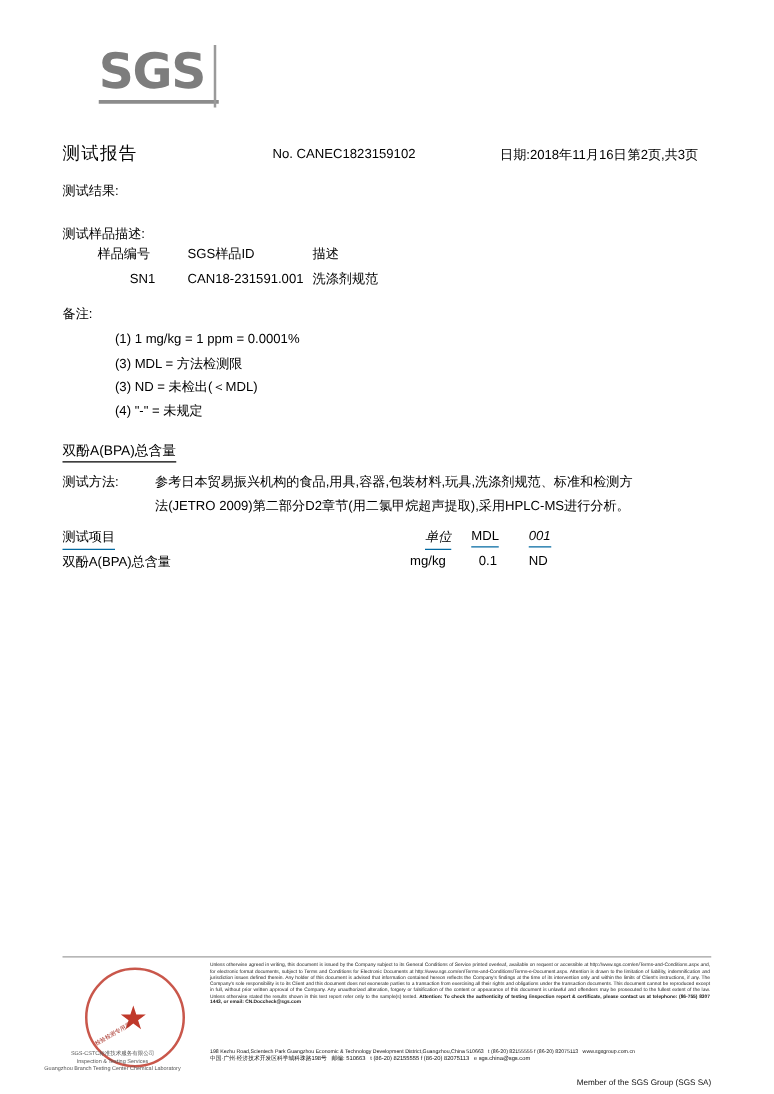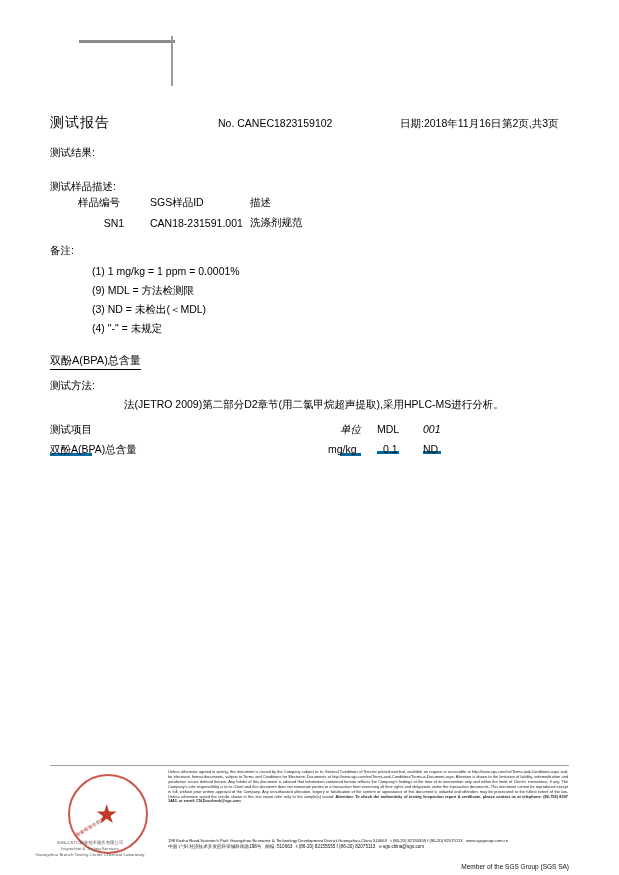--- a/index.html
+++ b/index.html
@@ -128,22 +128,22 @@
     left: 50px; top: 423px;
     width: 472px;
     font-size: 10.5px;
   }
   .res-head {
     position: relative;
     height: 16px;
   }
   .res-head .h-item {
     position: absolute;
-    border-bottom: 3px solid #0369a1;
-    padding-bottom: 16px;
+    border-bottom: 1px solid #0369a1;
+    padding-bottom: 2px;
     white-space: nowrap;
   }
   .h-item-name { left: 0px; }
   .h-unit { left: 290px; font-style: italic; }
   .h-mdl { left: 327px; }
   .h-001 { left: 373px; font-style: italic; }
 
   .res-row {
     position: relative;
     height: 16px;
@@ -237,20 +237,21 @@
     font-size: 6.5px;
     color: #111;
   }
 </style>
 </head>
 <body>
 
 <div class="page">
 
   <div class="logo-block">
+    <div class="logo-text">SGS</div>
     <div class="logo-rule"></div>
   </div>
   <div class="logo-bar-v"></div>
 
   <div class="title-row">
     <div class="doc-title">测试报告</div>
   </div>
   <div class="hdr-no">No. CANEC1823159102</div>
   <div class="hdr-date">日期:2018年11月16日</div>
   <div class="hdr-page">第2页,共3页</div>
@@ -270,27 +271,28 @@
       <tr>
         <td class="cell-center">SN1</td>
         <td>CAN18-231591.001</td>
         <td>洗涤剂规范</td>
       </tr>
     </tbody>
   </table>
 
   <div class="line remark-label">备注:</div>
   <div class="line remark-1">(1) 1 mg/kg = 1 ppm = 0.0001%</div>
-  <div class="line remark-2">(9) MDL = 方法检测限</div>
+  <div class="line remark-2">(3) MDL = 方法检测限</div>
   <div class="line remark-3">(3) ND = 未检出(＜MDL)</div>
   <div class="line remark-4">(4) "-" = 未规定</div>
 
   <div class="section-head">双酚A(BPA)总含量</div>
 
   <div class="line method-label">测试方法:</div>
+  <div class="line method-l1">参考日本贸易振兴机构的食品,用具,容器,包装材料,玩具,洗涤剂规范、标准和检测方</div>
   <div class="line method-l2">法(JETRO 2009)第二部分D2章节(用二氯甲烷超声提取),采用HPLC-MS进行分析。</div>
 
   <div class="res-wrap">
     <div class="res-head">
       <span class="h-item h-item-name">测试项目</span>
       <span class="h-item h-unit">单位</span>
       <span class="h-item h-mdl">MDL</span>
       <span class="h-item h-001">001</span>
     </div>
     <div class="res-row">

